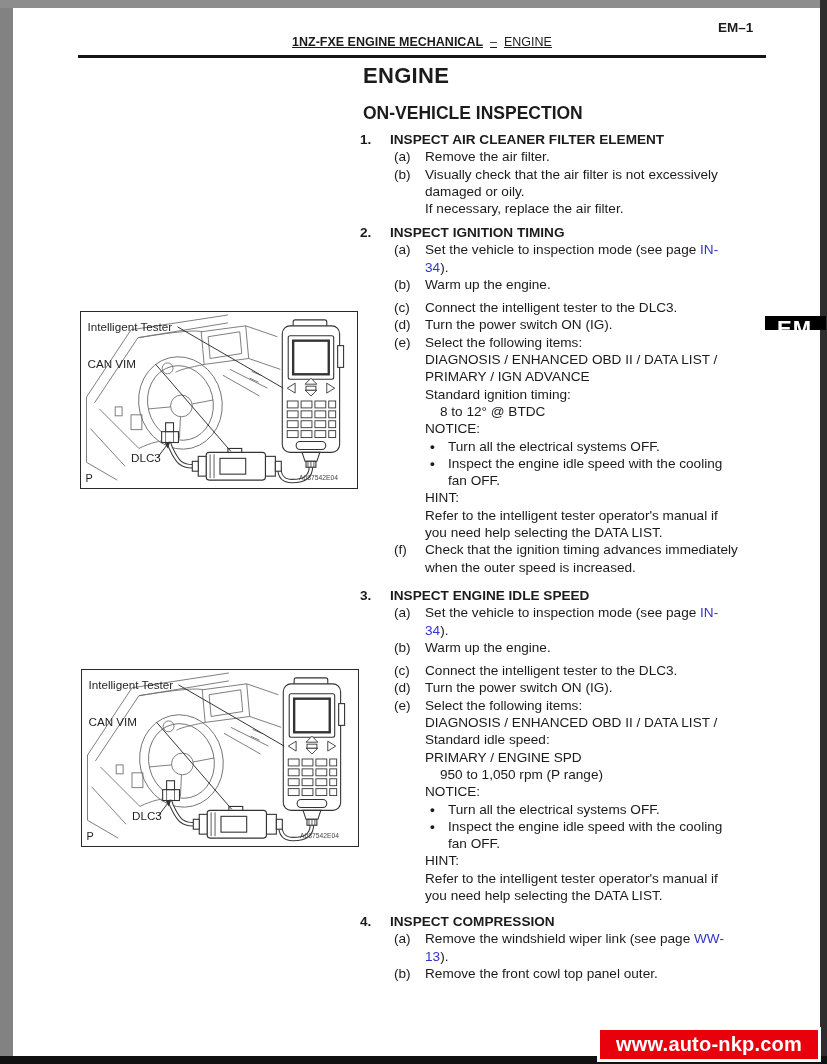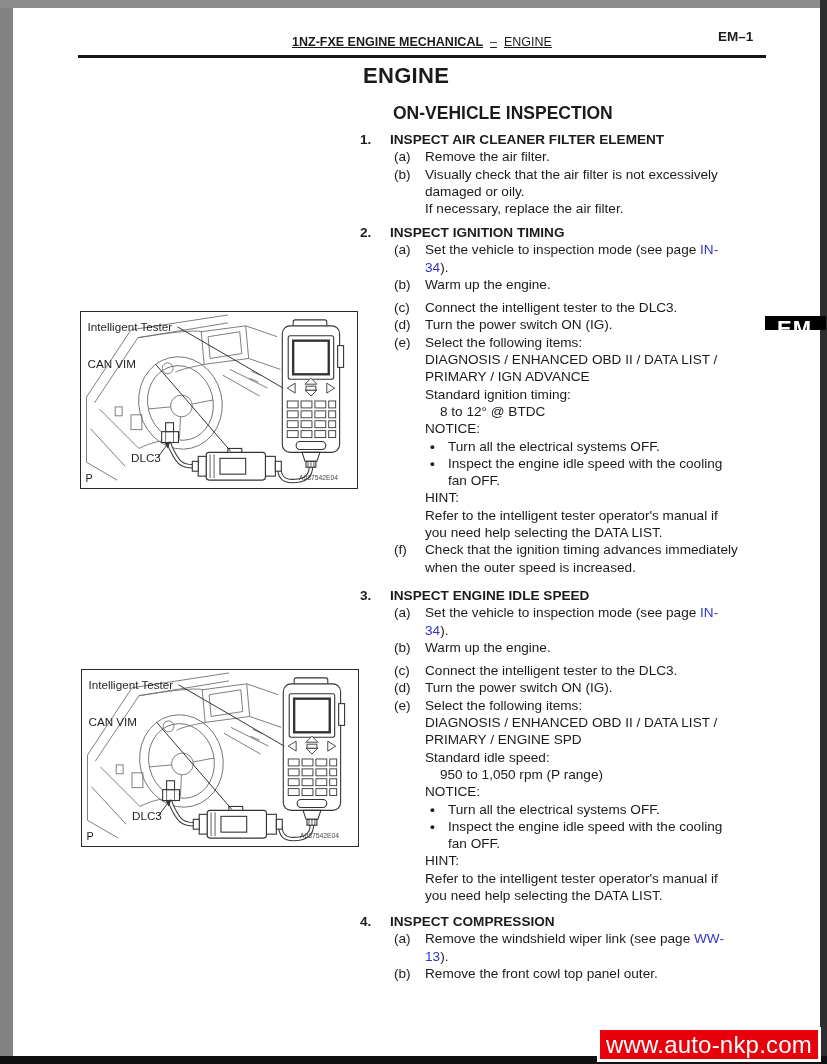--- a/index.html
+++ b/index.html
@@ -12,25 +12,25 @@
   .frame-top{position:absolute;left:0;top:0;width:827px;height:8px;background:#8d8d8d;z-index:0;}
   .frame-right{position:absolute;right:0;top:0;width:7px;height:1064px;background:#2e2e2e;z-index:0;}
   .frame-bottom{position:absolute;left:0;bottom:0;width:827px;height:8px;background:#111;z-index:0;}
   .page{position:absolute;left:13px;top:8px;width:807px;height:1048px;background:#fff;z-index:1;}
 
   
   .hdr-line{position:absolute;left:78px;top:55px;width:688px;height:3px;background:#161616;z-index:2;}
   .hdr-text{position:absolute;left:78px;top:35px;width:688px;text-align:center;font-size:12.5px;z-index:2;white-space:pre;text-decoration:underline;}
   .hdr-bold{font-weight:bold;}
   .hdr-sep{margin:0 7px;}
-  .hdr-page{position:absolute;left:718px;top:29px;width:60px;font-weight:bold;font-size:13.5px;z-index:2;}
+  .hdr-page{position:absolute;left:718px;top:20px;width:60px;font-weight:bold;font-size:13.5px;z-index:2;}
 
   
   .page-title{position:absolute;left:363px;top:63px;font-size:22px;font-weight:bold;letter-spacing:.3px;z-index:2;}
-  .page-subtitle{position:absolute;left:363px;top:103px;font-size:17.5px;font-weight:bold;z-index:2;margin-left:30px;}
+  .page-subtitle{position:absolute;left:363px;top:103px;font-size:17.5px;font-weight:bold;z-index:2;}
 
   
   .sec{position:absolute;left:360px;width:416px;font-size:13.6px;line-height:17.3px;z-index:2;}
   .sec1{top:131px}.sec2{top:224px}.sec3{top:587px}.sec4{top:913px}
   .sec-head{display:flex;font-weight:bold;}
   .sec-num{width:30px;flex:none;}
   .item{display:flex;margin-left:34px;}
   .item.gap{margin-top:6px;}
   .item-label{width:31px;flex:none;}
   .item-body{flex:1;}
@@ -50,21 +50,21 @@
   .figsmall{font-family:"Liberation Sans",sans-serif;font-size:6.8px;fill:#454545;}
   .figp{font-family:"Liberation Sans",sans-serif;font-size:11px;fill:#1f1f1f;}
 
   
   .em-tab{position:absolute;left:765px;top:316px;width:49px;height:14px;background:#000;color:#fff;
     font-weight:bold;font-size:22px;line-height:26px;padding-left:12px;letter-spacing:1px;z-index:3;}
 
   
   .banner{position:absolute;left:597px;top:1027px;width:224px;height:35px;background:#e8000d;
     border:3px solid #fff;box-sizing:border-box;z-index:4;display:flex;align-items:center;justify-content:center;}
-  .banner span{color:#fff;font-weight:normal;font-size:24px;letter-spacing:.2px;}
+  .banner span{color:#fff;font-weight:bold;font-size:20px;letter-spacing:.2px;}
 </style>
 </head>
 <body>
 
 <div class="frame-left"></div>
 <div class="frame-top"></div>
 <div class="frame-right"></div>
 <div class="frame-bottom"></div>
 <div class="page"></div>
 
@@ -179,22 +179,22 @@
         <span class="item-label">(d)</span>
         <div class="item-body">
           <div class="line"><span>Turn the power switch ON (IG).</span></div>
         </div>
       </div>
       <div class="item">
         <span class="item-label">(e)</span>
         <div class="item-body">
           <div class="line"><span>Select the following items:</span></div>
           <div class="line"><span>DIAGNOSIS / ENHANCED OBD II / DATA LIST /</span></div>
+          <div class="line"><span class="b">Standard idle speed:</span></div>
           <div class="line"><span>PRIMARY / ENGINE SPD</span></div>
-          <div class="line"><span class="b">Standard idle speed:</span></div>
           <div class="line ind1"><span class="b">950 to 1,050 rpm (P range)</span></div>
           <div class="line"><span class="b">NOTICE:</span></div>
           <div class="line"><span class="bul">•</span><span class="b">Turn all the electrical systems OFF.</span></div>
           <div class="line"><span class="bul">•</span><span class="b">Inspect the engine idle speed with the cooling</span></div>
           <div class="line ind2"><span class="b">fan OFF.</span></div>
           <div class="line"><span>HINT:</span></div>
           <div class="line"><span>Refer to the intelligent tester operator's manual if</span></div>
           <div class="line"><span>you need help selecting the DATA LIST.</span></div>
         </div>
       </div>

